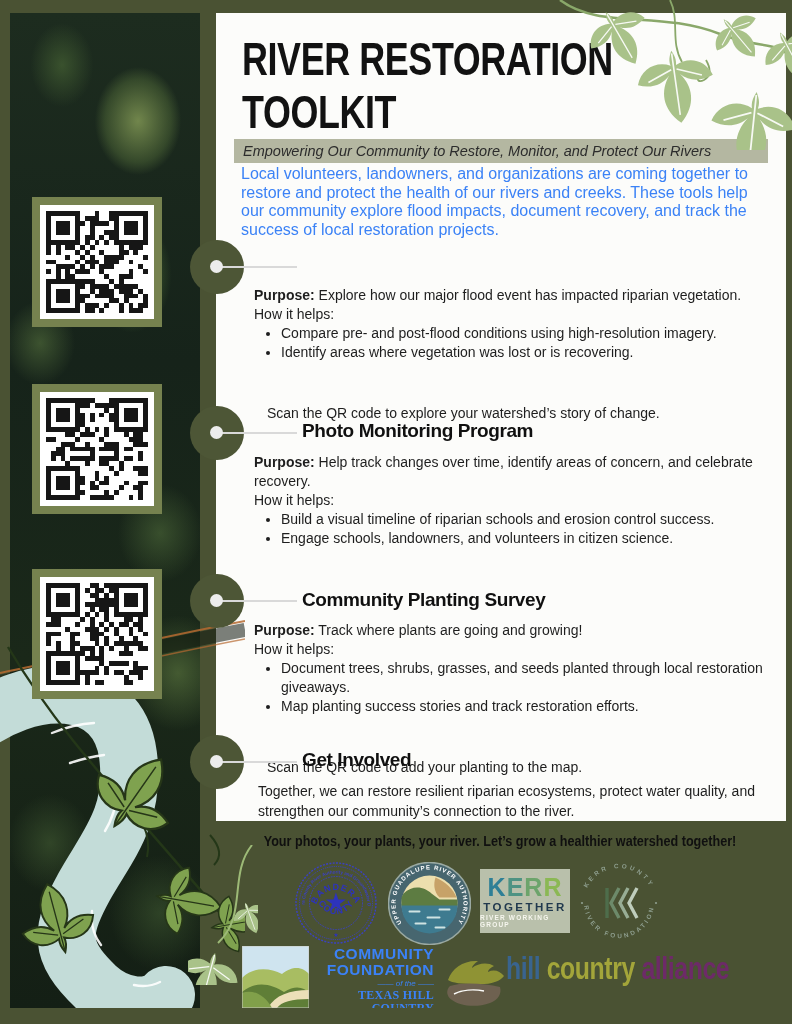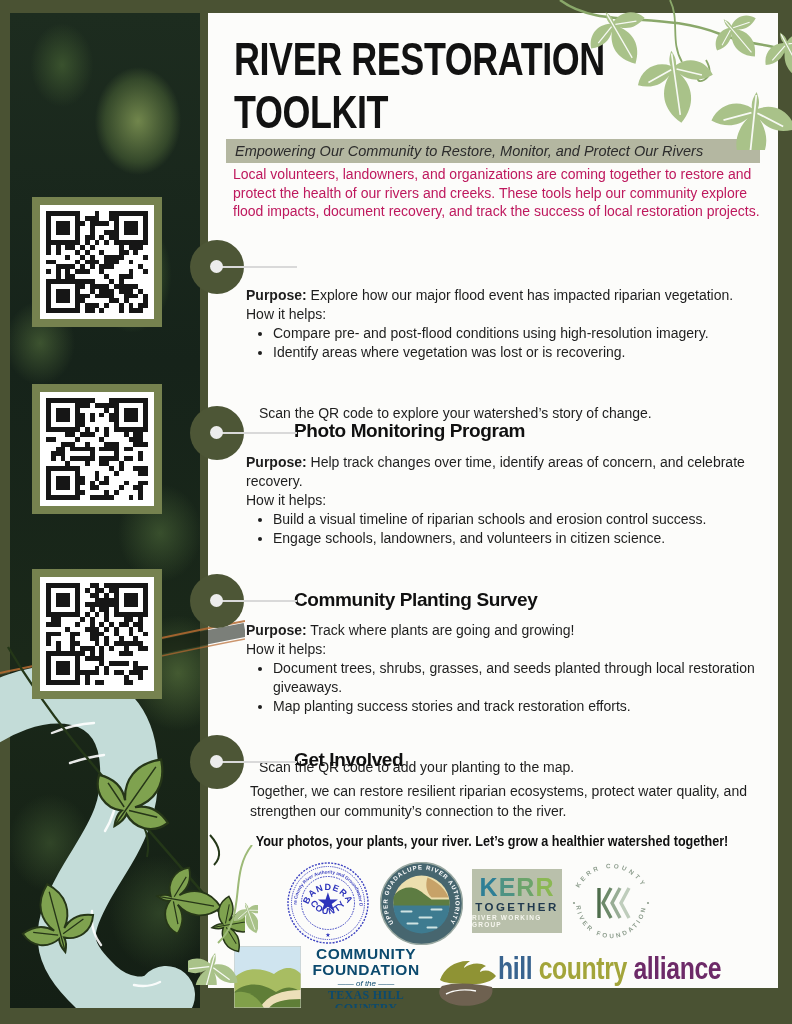--- a/index.html
+++ b/index.html
@@ -18,21 +18,21 @@
       radial-gradient(ellipse 45px 60px at 52px 52px,  rgba(70,98,52,.7) 0%, rgba(0,0,0,0) 70%),
       radial-gradient(ellipse 55px 80px at 122px 262px, rgba(110,136,72,.8) 0%, rgba(60,88,46,.4) 55%, rgba(0,0,0,0) 72%),
       radial-gradient(ellipse 50px 60px at 30px 330px, rgba(86,114,62,.6) 0%, rgba(0,0,0,0) 70%),
       radial-gradient(ellipse 60px 70px at 150px 520px, rgba(78,106,58,.6) 0%, rgba(0,0,0,0) 70%),
       radial-gradient(ellipse 55px 65px at 66px 600px, rgba(92,120,64,.55) 0%, rgba(0,0,0,0) 70%),
       radial-gradient(ellipse 70px 80px at 168px 660px, rgba(96,124,66,.6) 0%, rgba(0,0,0,0) 72%),
       radial-gradient(ellipse 60px 70px at 40px 830px, rgba(74,102,56,.5) 0%, rgba(0,0,0,0) 70%),
       radial-gradient(ellipse 70px 80px at 150px 900px, rgba(70,98,54,.5) 0%, rgba(0,0,0,0) 72%),
       linear-gradient(180deg,#1d2c1f 0%,#16231a 35%,#1a2819 65%,#141f15 100%);
   }
-  .panel{position:absolute;left:208px;top:13px;width:570px;height:975px;background:#fcfcfa;z-index:2;}
+  .panel{position:absolute;left:216px;top:13px;width:570px;height:808px;background:#fcfcfa;z-index:2;}
   .bar-bottom{position:absolute;left:0;top:1008px;width:792px;height:16px;background:#4a5233;z-index:7;}
   
   .svg-sidebar{position:absolute;left:0;top:595px;z-index:3;pointer-events:none;}
   .svg-vine-tr{position:absolute;left:520px;top:0;z-index:6;pointer-events:none;}
   .svg-vine-logo{position:absolute;left:188px;top:845px;z-index:4;pointer-events:none;}
   
   .qr-box{
     position:absolute;left:32px;width:130px;height:130px;box-sizing:border-box;z-index:4;
     border:8px solid #76824f;background:#ffffff;padding:6px;
   }
@@ -44,21 +44,21 @@
   .conn .line{position:absolute;height:2px;background:#d9d9d9;}
   .conn .circle{position:absolute;width:54px;height:54px;border-radius:50%;background:#4d5636;}
   .conn .dot{position:absolute;width:13px;height:13px;border-radius:50%;background:#ececec;}
   
   .title{position:absolute;left:26px;top:20px;color:#121212;font-weight:800;font-size:46px;line-height:53px;letter-spacing:-.5px;}
   .title .tl{display:block;white-space:nowrap;transform:scaleX(.78);transform-origin:left;}
   .subtitle-bar{
     position:absolute;left:18px;top:126px;width:516px;background:#b4b7a1;color:#2c2c2c;
     font-style:italic;font-size:14.5px;font-weight:500;padding:4px 9px;white-space:nowrap;
   }
-  .intro{position:absolute;left:25px;top:152px;width:528px;font-size:14px;line-height:18.5px;color:#be185d;}
+  .intro{position:absolute;left:25px;top:152px;width:528px;font-size:16px;line-height:18.5px;color:#3b82f6;}
   .sec-head{position:absolute;left:86px;font-size:19px;font-weight:700;color:#101010;letter-spacing:-.4px;white-space:nowrap;}
   .sec-body{position:absolute;left:38px;width:540px;font-size:14px;line-height:19px;color:#1e1e1e;}
   .sec-body p{margin:0;}
   .sec-body .b{font-weight:700;}
   .sec-body ul{margin:0;padding-left:27px;}
   .sec-body li{margin:0;}
   .sec-body .scan{padding-left:13px;margin-top:42px;}
   .gi-body{position:absolute;left:42px;width:512px;font-size:14px;line-height:19.5px;color:#1e1e1e;}
   .cta{position:absolute;left:10px;top:820px;width:548px;text-align:center;font-size:14px;font-weight:700;color:#101010;white-space:nowrap;transform:scaleX(.9);transform-origin:center;}
   
@@ -67,21 +67,21 @@
     left:264px;top:856px;width:90px;height:64px;background:#b9c0ab;box-sizing:border-box;
     display:flex;flex-direction:column;align-items:center;justify-content:center;gap:1px;
   }
   .kerr-word{font-size:25px;font-weight:800;line-height:25px;letter-spacing:1px;}
   .kerr-word span:nth-child(1){color:#2e7f96;}
   .kerr-word span:nth-child(2){color:#4e9383;}
   .kerr-word span:nth-child(3){color:#6ca46b;}
   .kerr-word span:nth-child(4){color:#8bb854;}
   .kerr-together{font-size:11.5px;font-weight:700;letter-spacing:2.5px;color:#21394e;}
   .kerr-rwg{font-size:6.5px;font-weight:700;letter-spacing:1.2px;color:#f6f6ee;}
-  .cf-text{left:98px;top:933px;color:#0c4a6e;width:120px;text-align:center;}
+  .cf-text{left:98px;top:933px;color:#3b82f6;width:120px;text-align:right;}
   .cf-l1{font-size:15.5px;font-weight:800;letter-spacing:.5px;line-height:16px;}
   .cf-l2{font-size:15.5px;font-weight:800;letter-spacing:.5px;line-height:16px;}
   .cf-l3{font-size:8px;font-style:italic;line-height:9px;margin:1px 0;}
   .cf-l3:before{content:"—— ";}
   .cf-l3:after{content:" ——";}
   .cf-l4{font-family:"Liberation Serif","DejaVu Serif",serif;font-size:12px;font-weight:700;line-height:13px;letter-spacing:.3px;}
   .hca-text{left:290px;top:938px;font-size:31px;font-weight:700;white-space:nowrap;letter-spacing:-.5px;transform:scaleX(.8);transform-origin:left;}
   .hca-text .w1{color:#39648f;}
   .hca-text .w2{color:#a3a53a;}
   .hca-text .w3{color:#6d2a68;}

